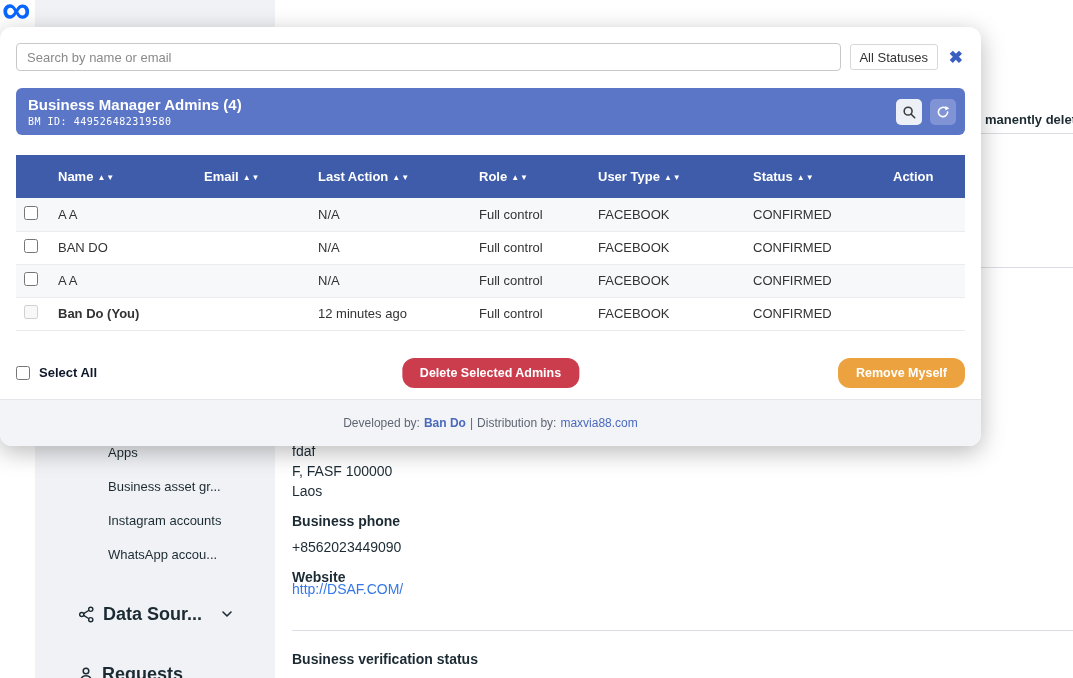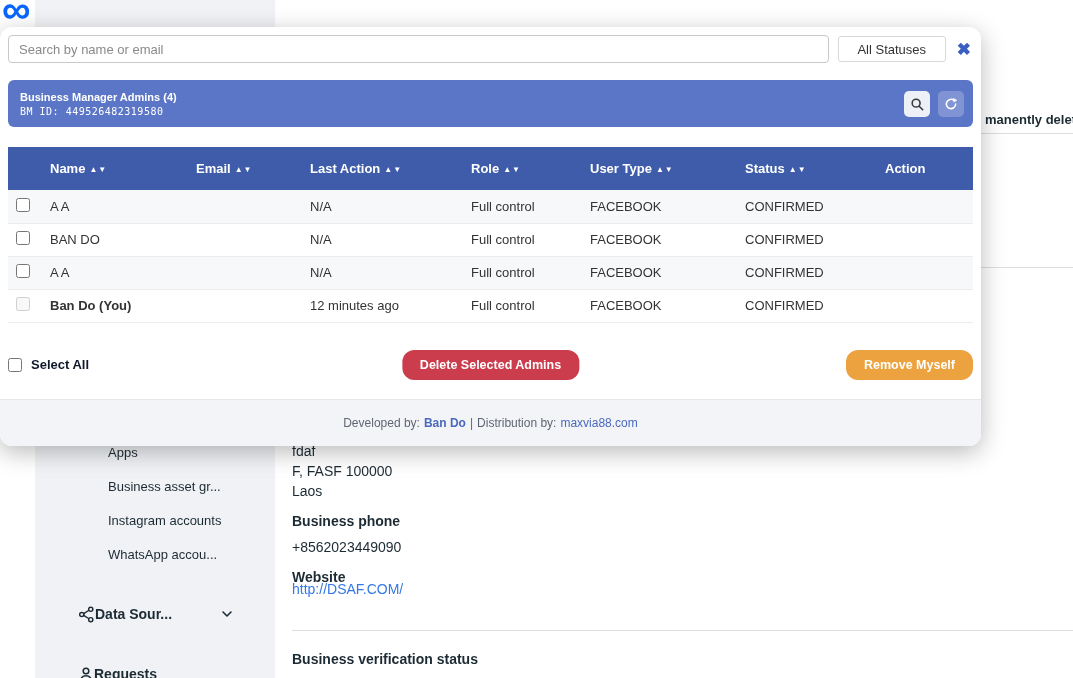--- a/index.html
+++ b/index.html
@@ -9,21 +9,21 @@
     font-family:"Liberation Sans", sans-serif; color:#1c2b33;
   }
 
   
   .logo-wrap { position:absolute; left:2px; top:0; width:52px; height:20px; overflow:hidden; }
   .logo-wrap span { display:block; font-size:40px; line-height:18px; font-weight:bold; color:#0866ff; }
 
   .sidebar { position:absolute; left:35px; top:0; width:240px; height:678px; background:#f0f2f5; }
   .side-items { position:absolute; left:0; top:436px; width:100%; }
   .side-item { padding-left:73px; height:34px; line-height:34px; font-size:13px; color:#1c2b33; white-space:nowrap; cursor:pointer; }
-  .side-section { position:absolute; left:0; width:100%; display:flex; align-items:center; padding-left:43px; gap:0; font-size:14px; font-weight:bold; cursor:pointer; }
+  .side-section { position:absolute; left:0; width:100%; display:flex; align-items:center; padding-left:43px; gap:8px; font-size:18px; font-weight:bold; cursor:pointer; }
   .side-section .chev { margin-left:auto; margin-right:42px; display:flex; }
   .sec-data { top:600px; height:28px; }
   .sec-requests { top:660px; height:28px; }
 
   .bg-right-text { position:absolute; left:985px; top:112px; font-size:13px; font-weight:600; color:#1c2b33; white-space:nowrap; }
   .bg-hr { position:absolute; left:981px; right:0; border-top:1px solid #dadde1; }
   .hr1 { top:133px; } .hr2 { top:267px; }
 
   .content { position:absolute; left:292px; top:0; right:0; height:678px; }
   .content .line { position:absolute; left:0; font-size:14px; white-space:nowrap; }
@@ -31,31 +31,31 @@
   .phone-label { top:513px; font-weight:bold; }
   .phone { top:539px; }
   .web-label { top:569px; font-weight:bold;text-align:right; }
   .web-link { top:581px; color:#3578e5; text-decoration:none; }
   .content-hr { position:absolute; top:630px; left:0; right:0; border-top:1px solid #dadde1; }
   .verif-heading { top:651px; font-size:15px; font-weight:bold; }
 
   
   .modal {
     position:absolute; left:0; top:27px; width:981px; height:419px; background:#fff;
-    border-radius:12px; box-shadow:0 6px 24px rgba(0,0,0,0.28); padding:8px; z-index:10;
+    border-radius:12px; box-shadow:0 6px 24px rgba(0,0,0,0.28); padding:16px; z-index:10;
   }
   .search-row { display:flex; align-items:center; gap:9px; }
   .search-input { flex:1; height:28px; border:1px solid #c9c9c9; border-radius:4px; padding:0 10px; font-size:13px; font-family:inherit; color:#333; outline:none; }
   .search-input::placeholder { color:#8a8a8a; }
-  .status-filter { width:108px; height:26px; border:1px solid #d8d8d8; border-radius:3px; display:flex; align-items:center; justify-content:center; font-size:13px; color:#333; background:#fff; cursor:pointer; white-space:nowrap; }
+  .status-filter { width:88px; height:26px; border:1px solid #d8d8d8; border-radius:3px; display:flex; align-items:center; justify-content:center; font-size:13px; color:#333; background:#fff; cursor:pointer; white-space:nowrap; }
   .close-btn { border:none; background:none; color:#3b5fc0; font-size:17px; font-weight:bold; cursor:pointer; padding:0 2px; line-height:1; }
 
   .bm-header { margin-top:17px; height:47px; background:#5b76c7; border-radius:6px; display:flex; align-items:center; padding:0 9px 0 12px; color:#fff; }
   .bm-titles { display:flex; flex-direction:column; justify-content:center; gap:3px; }
-  .bm-title { font-size:11px; font-weight:bold; }
+  .bm-title { font-size:15px; font-weight:bold; }
   .bm-id { font-size:10px; font-family:"DejaVu Sans Mono", monospace; letter-spacing:0.5px; }
   .bm-actions { margin-left:auto; display:flex; gap:8px; }
   .icon-btn { width:26px; height:26px; border:none; border-radius:5px; display:flex; align-items:center; justify-content:center; cursor:pointer; }
   .icon-btn.search { background:#eef0f8; }
   .icon-btn.refresh { background:#8094d5; }
 
   table.admins { margin-top:20px; width:100%; border-collapse:collapse; font-size:13px; table-layout:fixed; }
   table.admins th { background:#3e5ca9; color:#fff; text-align:left; height:43px; padding:0 8px; font-weight:bold; white-space:nowrap; overflow:hidden; cursor:pointer; }
   table.admins td { height:33px; padding:0 8px; border-bottom:1px solid #ececee; color:#333; white-space:nowrap; overflow:hidden; }
   table.admins tbody tr:nth-child(odd) { background:#f7f8fa; }

